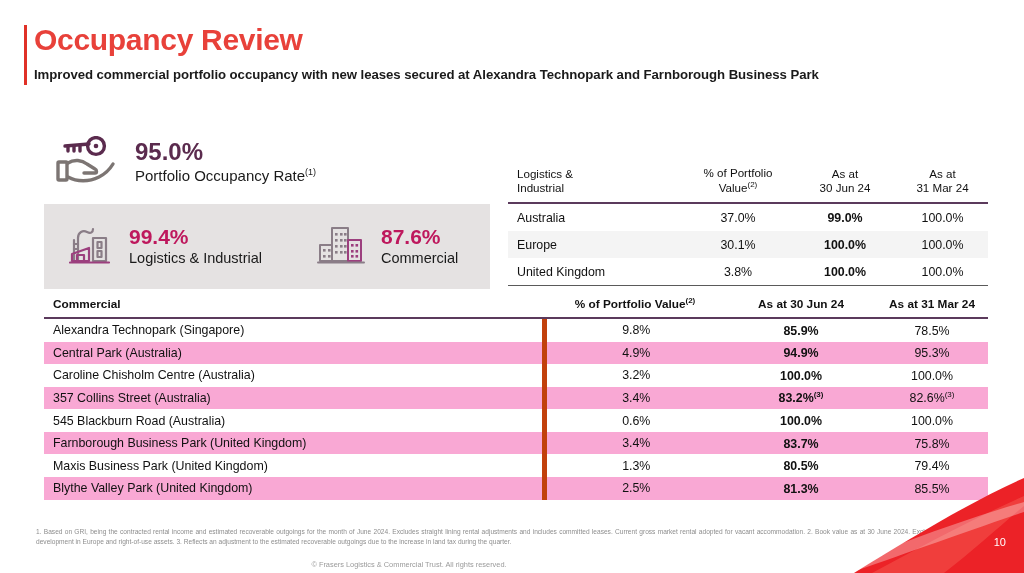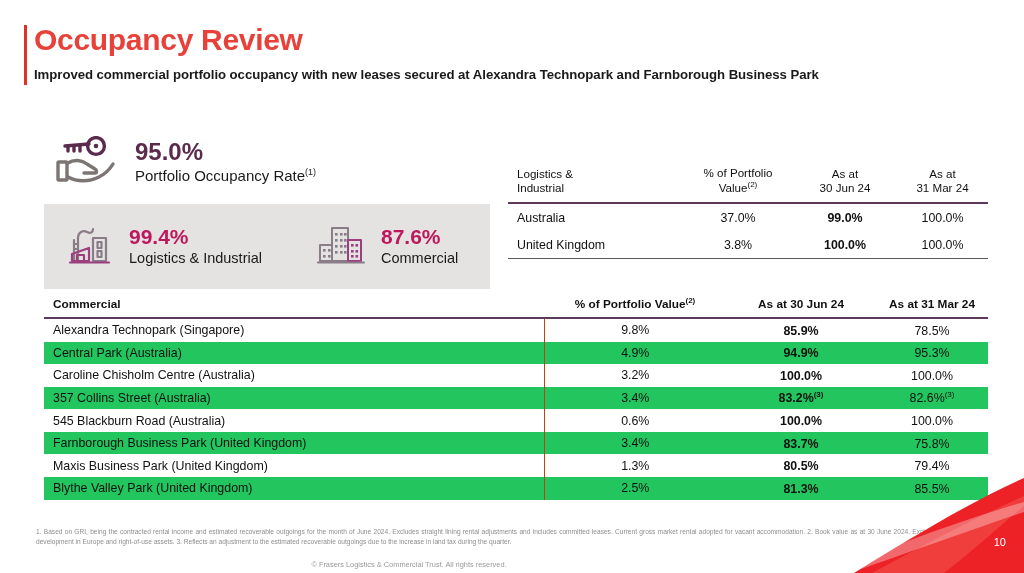--- a/index.html
+++ b/index.html
@@ -46,22 +46,22 @@
   .c-name{text-align:left;padding-left:9px !important;}
   .c-num{text-align:center;}
   .b{font-weight:bold;}
 
   
   #commercial-table{left:44px;top:296px;width:944px;}
   #commercial-table .hdr td{font-size:11.8px;font-weight:bold;color:#111;padding-bottom:6px;vertical-align:bottom;}
   #commercial-table .hdr td sup{font-size:8px;vertical-align:super;}
   #commercial-table .toprule td{border-top:2.4px solid #5b3a5c;height:0;font-size:0;line-height:0;}
   #commercial-table .drow td{font-size:12.4px;color:#111;height:22.6px;vertical-align:middle;}
-  #commercial-table .drow.alt td{background:#22c55e;}
-  #commercial-table .drow td.sep{border-left:1px solid #c2410c;}
+  #commercial-table .drow.alt td{background:#f9a8d4;}
+  #commercial-table .drow td.sep{border-left:5px solid #c2410c;}
   #commercial-table .drow td sup{font-size:8px;vertical-align:super;}
 
   
   .footnote{position:absolute;left:36px;top:527px;width:962px;font-size:6.6px;color:#8e8e8e;line-height:1.55;text-align:justify;}
   .copyright{position:absolute;left:0;top:560px;width:818px;text-align:center;font-size:7.4px;color:#9a9a9a;}
   .pagenum{position:absolute;right:18px;top:536px;font-size:11px;color:#fff;font-weight:normal;z-index:5;}
 
   
   .swoosh{position:absolute;right:0;bottom:0;width:230px;height:95px;pointer-events:none;}
 </style>
@@ -201,20 +201,26 @@
       <tr class="toprule">
           <td colspan="4"></td>
         </tr>
 
       <tr class="drow">
         <td class="c-name">Australia</td>
         <td class="c-num">37.0%</td>
         <td class="c-num b">99.0%</td>
         <td class="c-num">100.0%</td>
       </tr>
+      <tr class="drow alt">
+        <td class="c-name">Europe</td>
+        <td class="c-num">30.1%</td>
+        <td class="c-num b">100.0%</td>
+        <td class="c-num">100.0%</td>
+      </tr>
       <tr class="drow">
         <td class="c-name">United Kingdom</td>
         <td class="c-num">3.8%</td>
         <td class="c-num b">100.0%</td>
         <td class="c-num">100.0%</td>
       </tr>
       <tr class="botrule">
           <td colspan="4"></td>
         </tr>
     </tbody>

